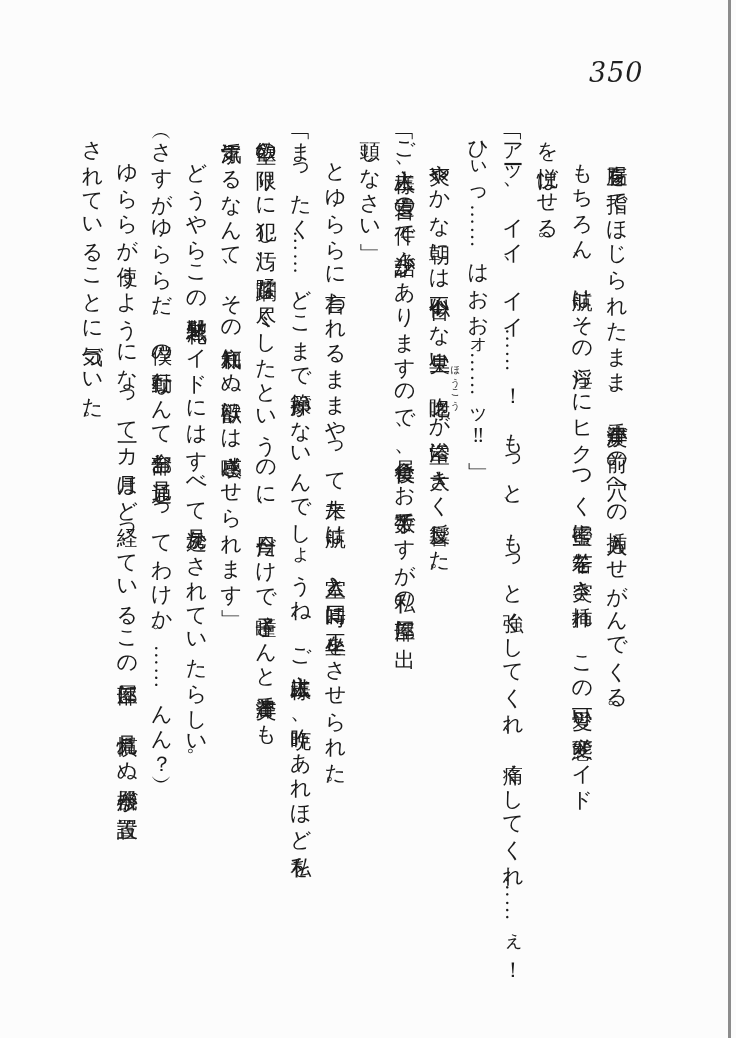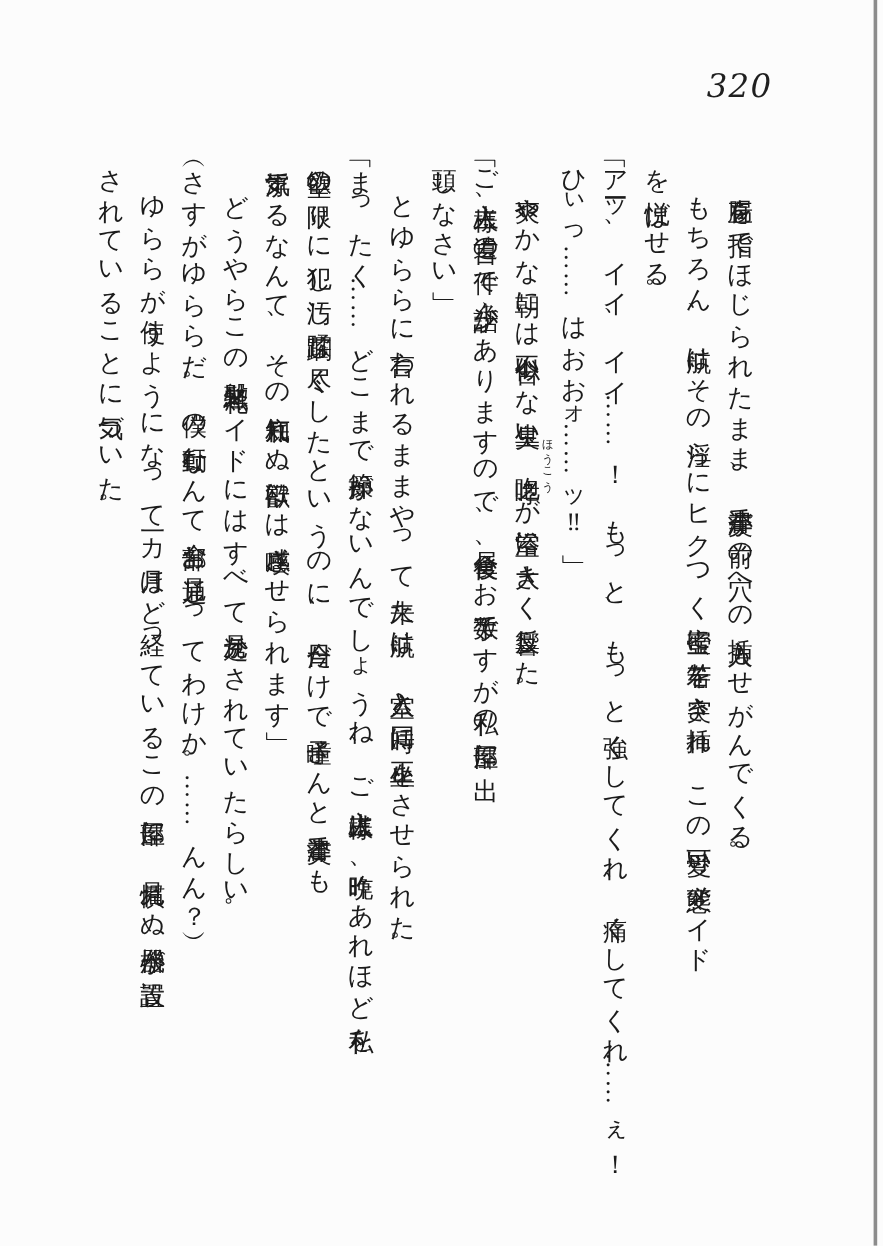--- a/index.html
+++ b/index.html
@@ -61,21 +61,21 @@
     font-size: 9.5px;
     letter-spacing: 0.5px;
     color: #1b1b1b;
   }
 </style>
 </head>
 <body>
 
 <div class="book-page">
 
-  <div class="page-number">320</div>
+  <div class="page-number">350</div>
 
   <div class="text-block">
     <p>　直腸を指でほじられたまま、香津美が前の穴への挿入もせがんでくる。</p>
     <p>　もちろん、航はその淫らにヒクつく蜜壺に若竿を突き挿れ、この可愛い変態メイド</p>
     <p>を悦ばせる。</p>
     <p>「アーッ、イイ、イイ……！　もっと、もっと強くしてくれ、痛くしてくれ……ぇ！</p>
     <p>ひぃっ……はおおォ……ッ‼」</p>
     <p><span>　爽やかな朝には不似合いな生臭い</span><ruby><span>咆哮</span><rt>ほうこう</rt></ruby><span>が浴室に大きく反響した。</span></p>
     <p>「ご主人様、遺言の件で少々話がありますので、昼食後、お手数ですが私の部屋に出</p>
     <p>頭しなさい」</p>

